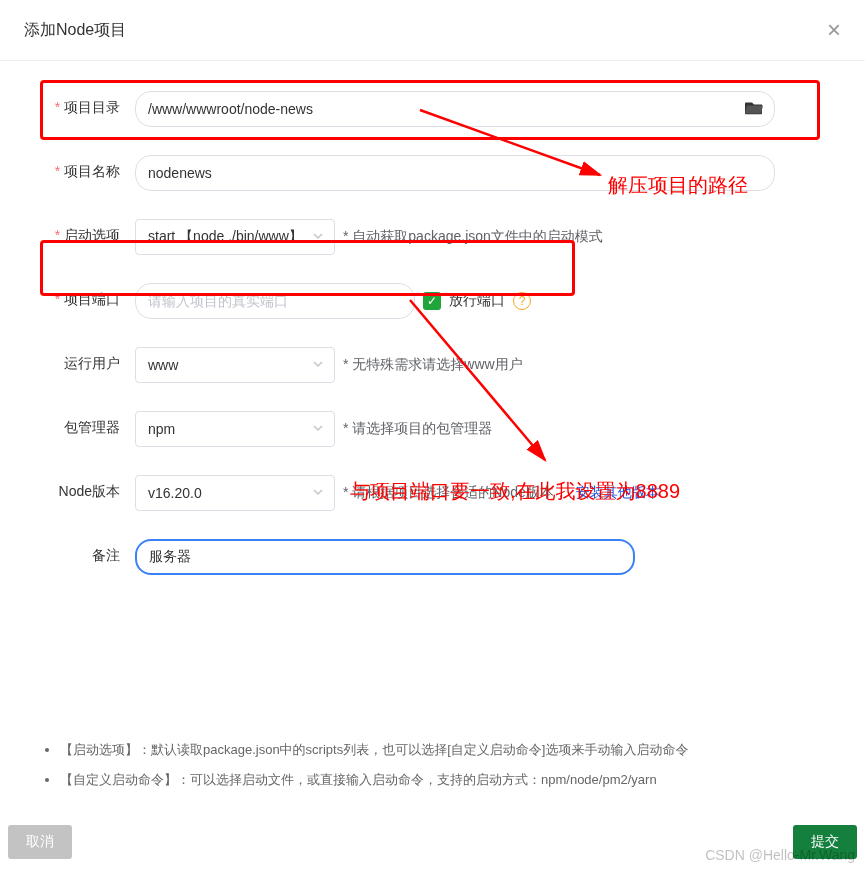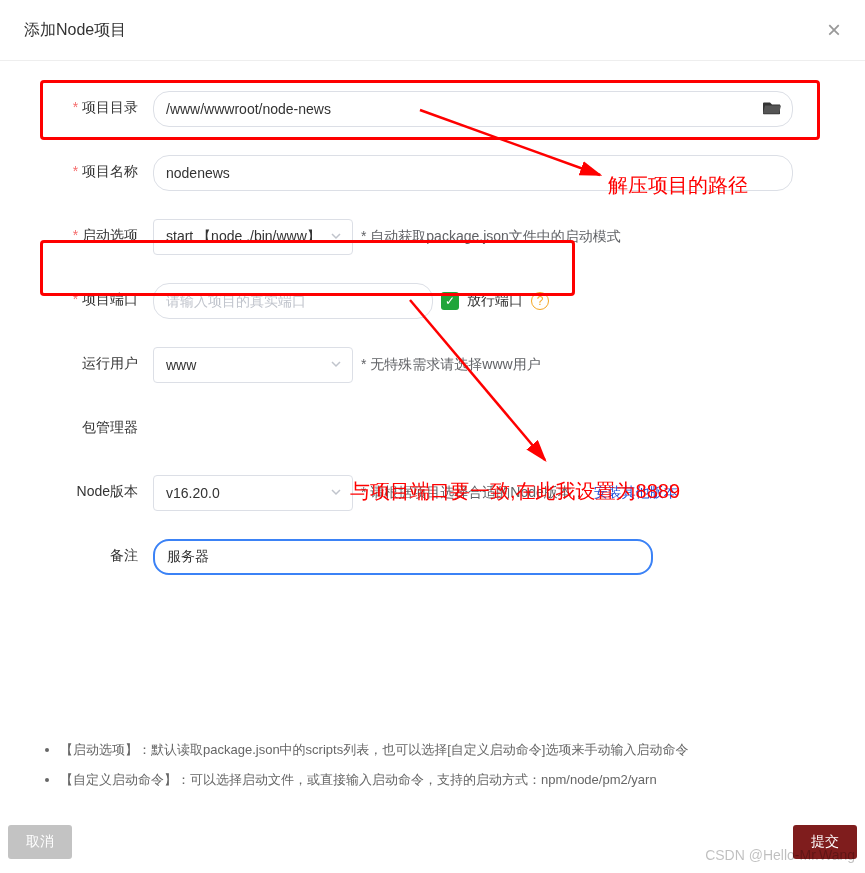--- a/index.html
+++ b/index.html
@@ -3,21 +3,21 @@
   <meta charset="utf-8">
   <style>
     * { box-sizing: border-box; margin: 0; padding: 0; }
     body { font-family: "Microsoft YaHei", Arial, sans-serif; font-size: 14px; color: #333; background: #fff; width: 865px; height: 873px; position: relative; overflow: hidden; }
     .modal { width: 100%; height: 100%; display: flex; flex-direction: column; }
     .modal-header { display: flex; justify-content: space-between; align-items: center; padding: 18px 24px; border-bottom: 1px solid #eee; }
     .modal-title { font-size: 16px; font-weight: normal; }
     .close-btn { font-size: 24px; color: #999; cursor: pointer; background: none; border: none; line-height: 1; }
     .modal-body { flex: 1; padding: 30px 40px 10px 40px; overflow: auto; }
     .form-row { display: flex; align-items: flex-start; margin-bottom: 28px; min-height: 36px; }
-    .form-label { width: 95px; text-align: right; padding-right: 15px; padding-top: 8px; color: #333; flex-shrink: 0; margin-left: 18px; }
+    .form-label { width: 95px; text-align: right; padding-right: 15px; padding-top: 8px; color: #333; flex-shrink: 0; }
     .required::before { content: "* "; color: #f56c6c; }
     .form-control-wrap { display: flex; align-items: center; flex-wrap: wrap; gap: 8px; }
     .input-text { height: 36px; border: 1px solid #dcdfe6; border-radius: 16px; padding: 0 12px; font-size: 14px; color: #333; outline: none; }
     .input-text::placeholder { color: #c0c4cc; }
     .input-dir { width: 640px; position: relative; }
     .folder-icon { position: absolute; right: 12px; top: 50%; transform: translateY(-50%); }
     .input-name { width: 640px; }
     .select-box { width: 200px; height: 36px; border: 1px solid #dcdfe6; border-radius: 4px; padding: 0 28px 0 12px; font-size: 14px; position: relative; display: flex; align-items: center; cursor: pointer; background: #fff; }
     .select-box .chev { position: absolute; right: 10px; top: 50%; transform: translateY(-50%); color: #c0c4cc; }
     .input-port { width: 280px; }
@@ -25,21 +25,21 @@
     .help-text { color: #606266; }
     .help-icon { width: 18px; height: 18px; border: 1px solid #f5a623; border-radius: 50%; display: inline-flex; align-items: center; justify-content: center; color: #f5a623; font-size: 12px; }
     .link-green { color: #1d4ed8; cursor: pointer; }
     .textarea { width: 500px; min-height: 140px; border: 1px solid #dcdfe6; border-radius: 4px; padding: 10px 12px; font-size: 14px; color: #999; line-height: 2; resize: none; font-family: inherit; }
     .input-remark { width: 500px; border: 2px solid #3b82f6; }
     .tips { padding: 10px 40px 10px 60px; }
     .tips li { color: #666; margin-bottom: 12px; list-style: disc; font-size: 13px; }
     .modal-footer { display: flex; justify-content: space-between; gap: 16px; padding: 14px 8px; }
     .btn { height: 34px; padding: 0 18px; border-radius: 3px; border: none; cursor: pointer; font-size: 14px; }
     .btn-cancel { background: #aaa; color: #fff; opacity: 0.7; }
-    .btn-submit { background: #7f1d1d; color: #fff; }
+    .btn-submit { background: #15803d; color: #fff; }
     .red-box { border: 3px solid #fe0000; border-radius: 4px; position: absolute; pointer-events: none; }
     .red-box-1 { left: 40px; top: 80px; width: 780px; height: 60px; }
     .red-box-2 { left: 40px; top: 240px; width: 535px; height: 56px; }
     .annotation { position: absolute; color: #fe0000; font-size: 20px; font-weight: normal; pointer-events: none; }
     .anno-1 { left: 608px; top: 172px; }
     .anno-2 { left: 350px; top: 478px; }
     .arrow { position: absolute; pointer-events: none; }
     .watermark { position: absolute; right: 10px; bottom: 10px; color: rgba(0,0,0,0.25); font-size: 14px; margin-top: 36px; }
     svg.arrow-svg { overflow: visible; }
   </style>
@@ -109,20 +109,31 @@
                 <path fill="none" stroke="#c0c4cc" stroke-width="1.5" d="M2 4l4 4 4-4"></path>
               </svg>
           </span>
         </div>
         <span class="help-text">* 无特殊需求请选择www用户</span>
       </div>
     </div>
 
     <div class="form-row">
       <div class="form-label">包管理器</div>
+      <div class="form-control-wrap">
+        <div class="select-box">
+          <span>npm</span>
+          <span class="chev">
+            <svg width="12" height="12" viewBox="0 0 12 12">
+                <path fill="none" stroke="#c0c4cc" stroke-width="1.5" d="M2 4l4 4 4-4"></path>
+              </svg>
+          </span>
+        </div>
+        <span class="help-text">* 请选择项目的包管理器</span>
+      </div>
     </div>
 
     <div class="form-row">
       <div class="form-label">Node版本</div>
       <div class="form-control-wrap">
         <div class="select-box">
           <span>v16.20.0</span>
           <span class="chev">
             <svg width="12" height="12" viewBox="0 0 12 12">
                 <path fill="none" stroke="#c0c4cc" stroke-width="1.5" d="M2 4l4 4 4-4"></path>

